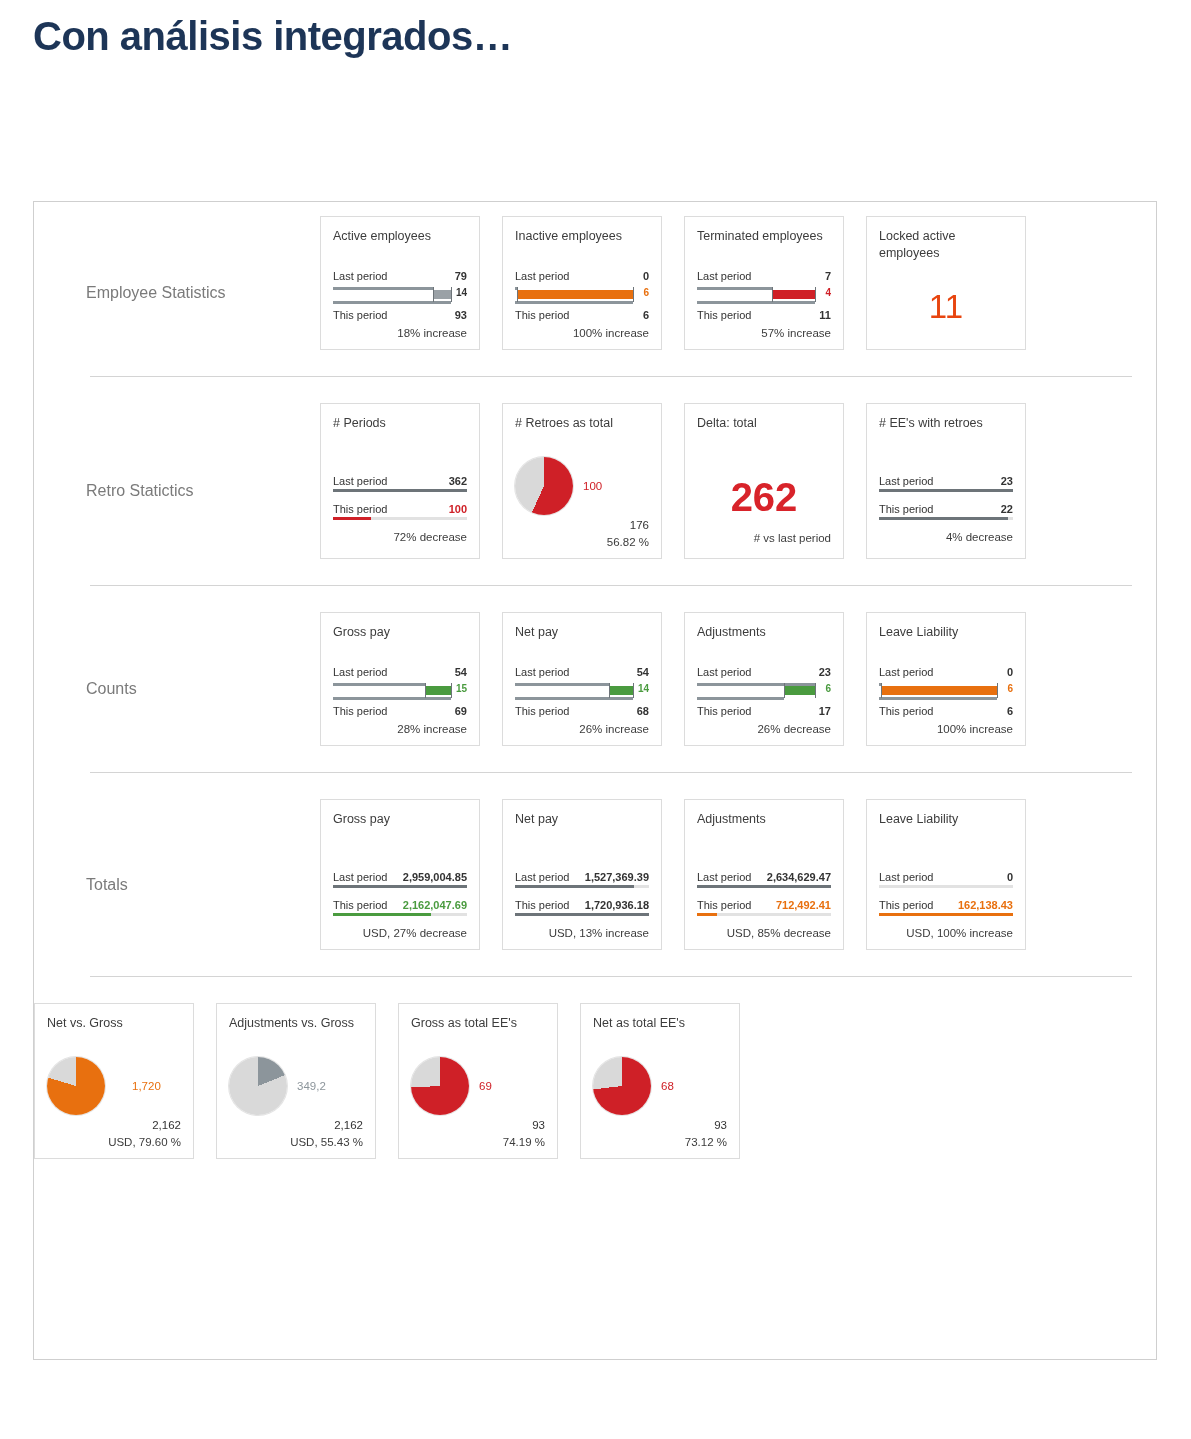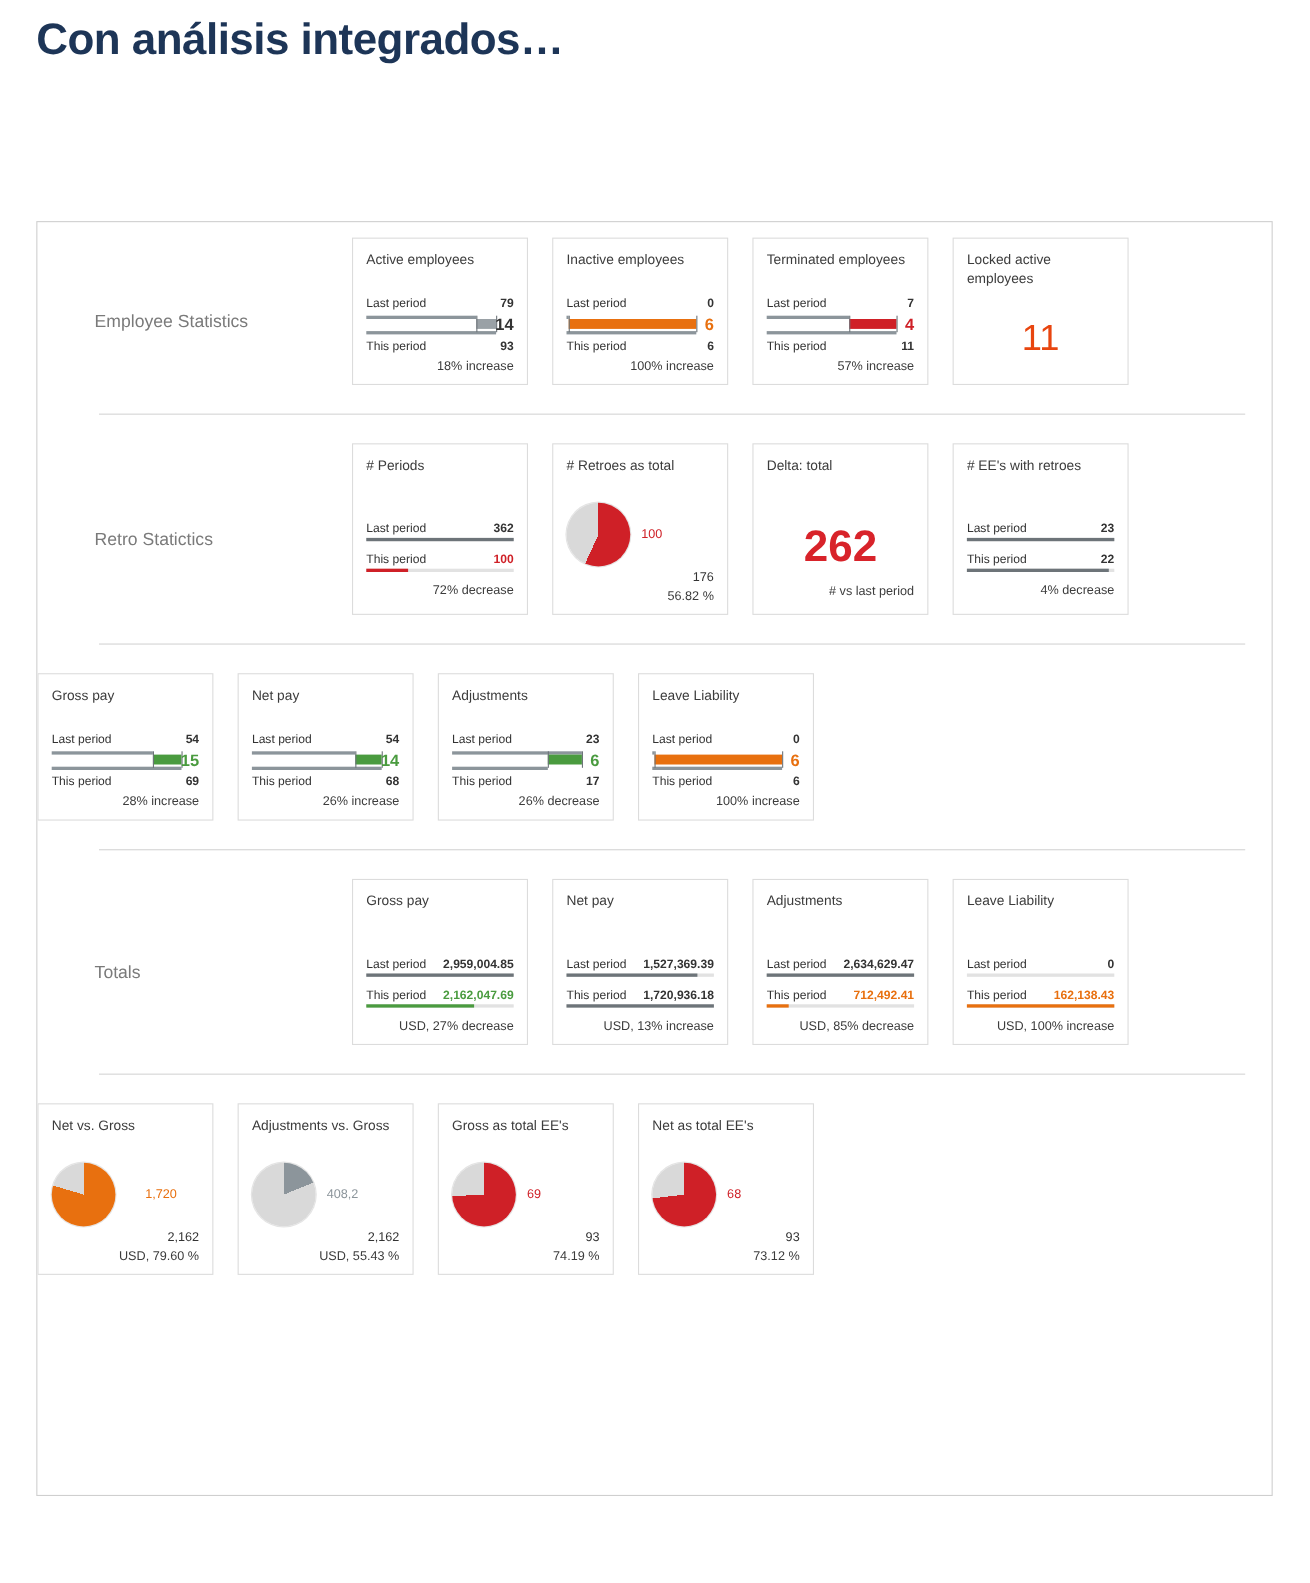--- a/index.html
+++ b/index.html
@@ -57,21 +57,21 @@
   .bullet .row .val{font-size:11px;font-weight:bold;color:#333;}
   .bullet .bars{position:relative;height:22px;margin:1px 0;}
   .bullet .bar{
     position:absolute;left:0;height:3px;background:#8c959b;
   }
   .bullet .bar.top{top:3px;}
   .bullet .bar.bottom{top:17px;}
   .bullet .tick{
     position:absolute;width:1px;background:#6d7479;
   }
-  .bullet .valmid{position:absolute;right:0;top:3px;font-size:15px;font-weight:bold;}
+  .bullet .valmid{position:absolute;right:0;top:3px;font-size:10px;font-weight:bold;}
 
   
   .prog .prow{margin-bottom:11px;}
   .prog .ptop{display:flex;justify-content:space-between;align-items:baseline;font-size:11px;}
   .prog .ptop .lbl{color:#333;}
   .prog .ptop .val{font-weight:bold;color:#333;}
   .prog .track{height:3px;background:#e2e2e2;margin-top:2px;position:relative;}
   .prog .fill{position:absolute;left:0;top:0;height:3px;background:#6d7479;}
 
   
@@ -259,20 +259,21 @@
       </div>
     </div>
     <div class="card-footer">4% decrease</div>
   </div>
           </div>
     </div>
   </div>
       <div class="sep" style="margin-top: 0px;"></div>
   <div class="section" style="padding-top: 26px; padding-bottom: 26px;">
     <div class="section-inner">
+      <div class="section-label">Counts</div>
       <div class="cards">
   <div class="card">
     <div class="card-title">Gross pay</div>
     <div class="card-body">
       <div class="bullet">
         <div class="row">
           <span class="lbl">Last period</span>
           <span class="val">54</span>
         </div>
         <div class="bars">
@@ -493,21 +494,21 @@
         <span class="b">2,162</span>
       </div>
     </div>
     <div class="card-footer">USD, 79.60 %</div>
   </div>
   <div class="card">
     <div class="card-title">Adjustments vs. Gross</div>
     <div class="card-body">
       <div class="pie-wrap">
         <div class="pie" style="background:conic-gradient(#8c959b 0deg 67.968deg, #d9d9d9 67.968deg 360deg);"></div>
-        <span class="pie-label" style="color:#8c959b;">408,2</span>
+        <span class="pie-label" style="color:#8c959b;">349,2</span>
       </div>
       <div class="pie-lines">
         <span class="b">2,162</span>
       </div>
     </div>
     <div class="card-footer">USD, 55.43 %</div>
   </div>
   <div class="card">
     <div class="card-title">Gross as total EE's</div>
     <div class="card-body">

